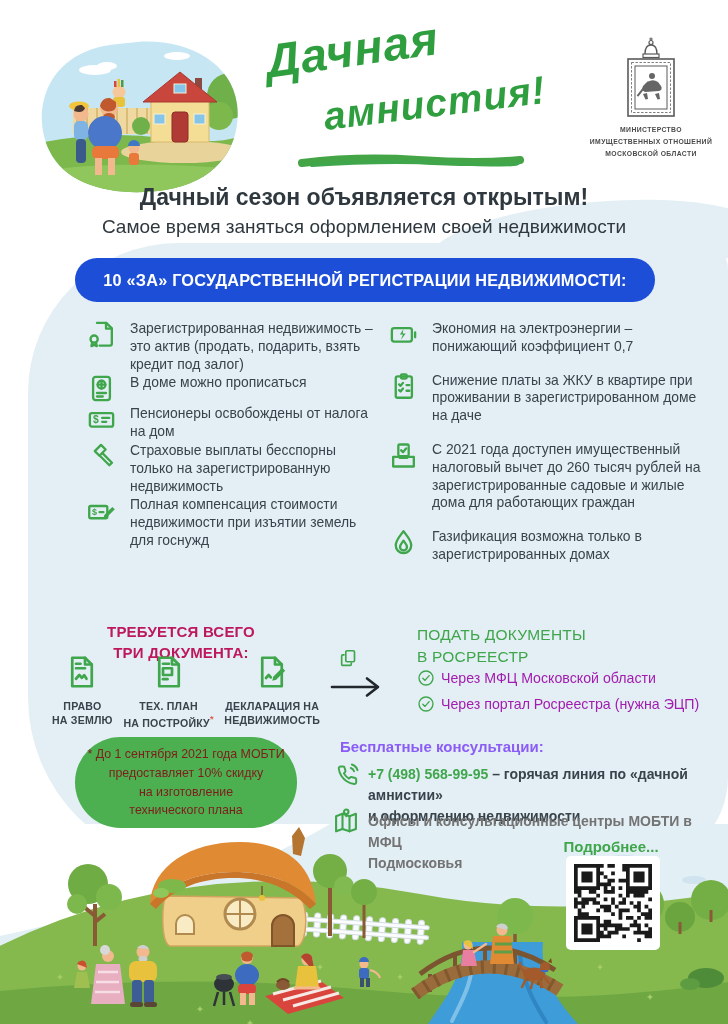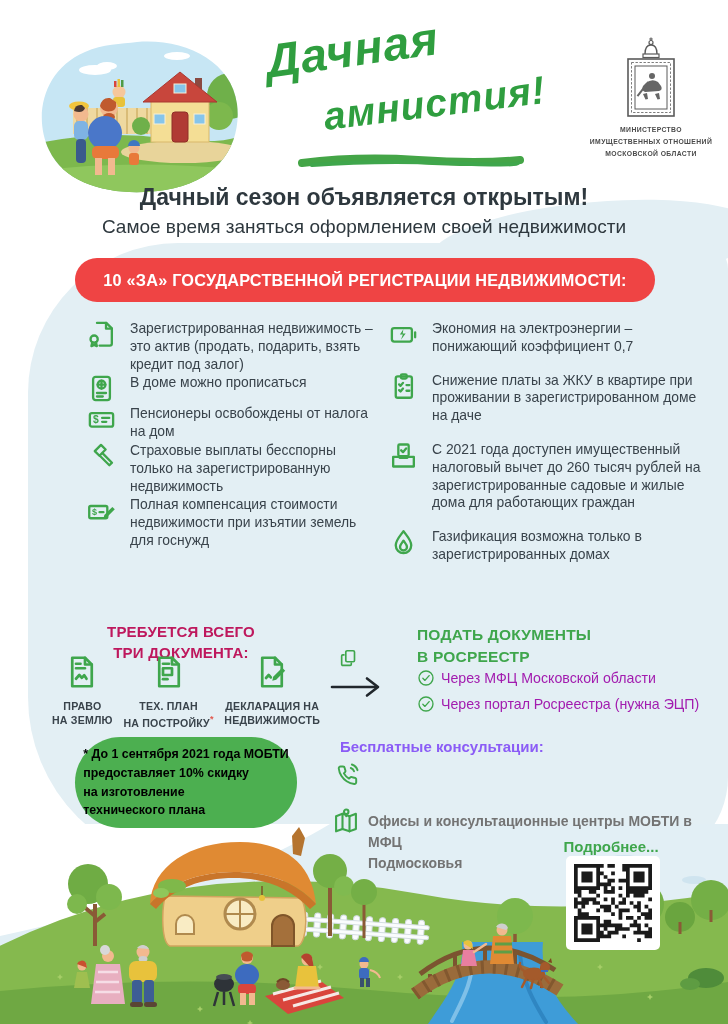--- a/index.html
+++ b/index.html
@@ -15,21 +15,21 @@
   
   .title-l1{left:266px;top:34px;font-size:47px;font-weight:700;font-style:italic;
             color:#2F9E3F;transform:rotate(-8deg);transform-origin:left center;letter-spacing:1px;}
   .title-l2{left:324px;top:95px;font-size:39px;font-weight:700;font-style:italic;
             color:#2F9E3F;transform:rotate(-7deg);transform-origin:left center;letter-spacing:1px;}
   .ministry{left:578px;top:36px;width:146px;text-align:center;}
   .ministry .cap{font-size:6.8px;font-weight:700;letter-spacing:.4px;color:#4A4A4A;line-height:1.75;}
   .heading{left:0;top:184px;width:728px;text-align:center;font-size:23px;font-weight:700;color:#2E383E;}
   .subheading{left:0;top:216px;width:728px;text-align:center;font-size:19px;color:#2E383E;}
   
-  .banner{left:75px;top:258px;width:580px;height:44px;background:#ef4444;border-radius:23px;
+  .banner{left:75px;top:258px;width:580px;height:44px;background:#1d4ed8;border-radius:23px;
           display:flex;align-items:center;justify-content:center;color:#fff;
           font-size:16.3px;font-weight:700;letter-spacing:.2px;}
   
   .col{display:flex;flex-direction:column;}
   .col-left{left:86px;top:319px;width:294px;}
   .col-right{left:388px;top:319px;width:326px;}
   .benefit{display:flex;gap:13px;align-items:flex-start;}
   .bicon{flex:0 0 31px;width:31px;height:31px;}
   .btext{font-size:13.9px;line-height:1.28;color:#39434B;padding-top:1px;}
   svg.ic{stroke:#3FA64C;fill:none;stroke-width:1.8;stroke-linecap:round;stroke-linejoin:round;}
@@ -37,27 +37,27 @@
   svg.ic text{stroke:none;fill:#3FA64C;font-family:"Liberation Sans",sans-serif;font-weight:bold;}
   
   .docs-head{left:72px;top:621px;width:218px;text-align:center;color:#be185d;
              font-size:15px;font-weight:700;line-height:1.4;letter-spacing:.2px;}
   .docs-row{left:52px;top:654px;width:268px;display:flex;justify-content:space-between;}
   .doc-item{text-align:center;}
   .doc-item .lbl{font-size:10.6px;font-weight:700;color:#39434B;line-height:1.35;margin-top:5px;letter-spacing:.2px;}
   .doc-item .fn{color:#E2574C;font-size:9px;vertical-align:super;}
   .arrow-wrap{left:330px;top:648px;width:60px;}
   
-  .submit-head{left:417px;top:624px;font-size:15.5px;font-weight:700;color:#3FA64C;line-height:1.45;letter-spacing:.2px;}
+  .submit-head{left:417px;top:624px;font-size:15.5px;font-weight:400;color:#3FA64C;line-height:1.45;letter-spacing:.2px;}
   .submit-opts{left:417px;top:669px;display:flex;flex-direction:column;gap:8px;}
   .opt{display:flex;gap:6px;align-items:center;font-size:14.2px;color:#a21caf;}
   .opt .ck{flex:0 0 18px;width:18px;height:18px;}
   
   .badge{left:75px;top:737px;width:222px;height:91px;background:#4CAF50;border-radius:46px;
-         color:#000000;font-size:12.4px;font-weight:700;line-height:1.52;
+         color:#7f1d1d;font-size:12.4px;font-weight:400;text-align:center;line-height:1.52;
          display:flex;align-items:center;justify-content:center;}
   
   .consult-head{left:340px;top:738px;font-size:15px;font-weight:700;color:#8b5cf6;}
   .phone-ic{left:334px;top:762px;width:26px;height:26px;}
   .phone-text{left:368px;top:764px;width:356px;font-size:14px;font-weight:700;color:#39434B;line-height:1.5;}
   .phone-num{color:#3FA64C;}
   .map-ic{left:332px;top:808px;width:28px;height:28px;}
   .offices{left:368px;top:811px;width:340px;font-size:14px;font-weight:700;color:#737373;line-height:1.5;}
   
   .qr-label{left:556px;top:838px;width:110px;text-align:center;color:#3FA64C;font-size:15px;font-weight:700;}
@@ -323,20 +323,24 @@
       <div>на изготовление</div>
       <div>технического плана</div>
     </div>
   </div>
 
   <div class="abs z2 consult-head">Бесплатные консультации:</div>
   <svg class="abs z2 ic phone-ic" viewBox="0 0 24 24">
     <path d="M15.5 5.5a4.5 4.5 0 0 1 3 3M16.5 2.3a8.2 8.2 0 0 1 5.2 5.2"></path>
     <path d="M20.5 16.4v2.3a1.6 1.6 0 0 1-1.8 1.6 16 16 0 0 1-7-2.5 15.7 15.7 0 0 1-4.8-4.8 16 16 0 0 1-2.5-7A1.6 1.6 0 0 1 6 4.2h2.3a1.6 1.6 0 0 1 1.6 1.4c.1.8.3 1.5.6 2.2a1.6 1.6 0 0 1-.4 1.7l-1 1a12.8 12.8 0 0 0 4.8 4.8l1-1a1.6 1.6 0 0 1 1.7-.4c.7.3 1.4.5 2.2.6a1.6 1.6 0 0 1 1.7 1.9z"></path>
   </svg>
+  <div class="abs z2 phone-text">
+    <span class="phone-num">+7 (498) 568-99-95</span><span> – горячая линия по «дачной амнистии»</span><br>
+    <span>и оформлению недвижимости</span>
+  </div>
   <svg class="abs z2 ic map-ic" viewBox="0 0 24 24">
     <path d="M3.5 7l5.5-2 6 2 5.5-2v13l-5.5 2-6-2-5.5 2z"></path>
     <path d="M9 5v13M15 7v13"></path>
       <circle cx="12.2" cy="3.2" r="1.9"></circle>
       <path d="M12.2 5.1V7"></path>
   </svg>
   <div class="abs z2 offices">
     <span>Офисы и консультационные центры МОБТИ в МФЦ</span><br>
     <span>Подмосковья</span>
   </div>

